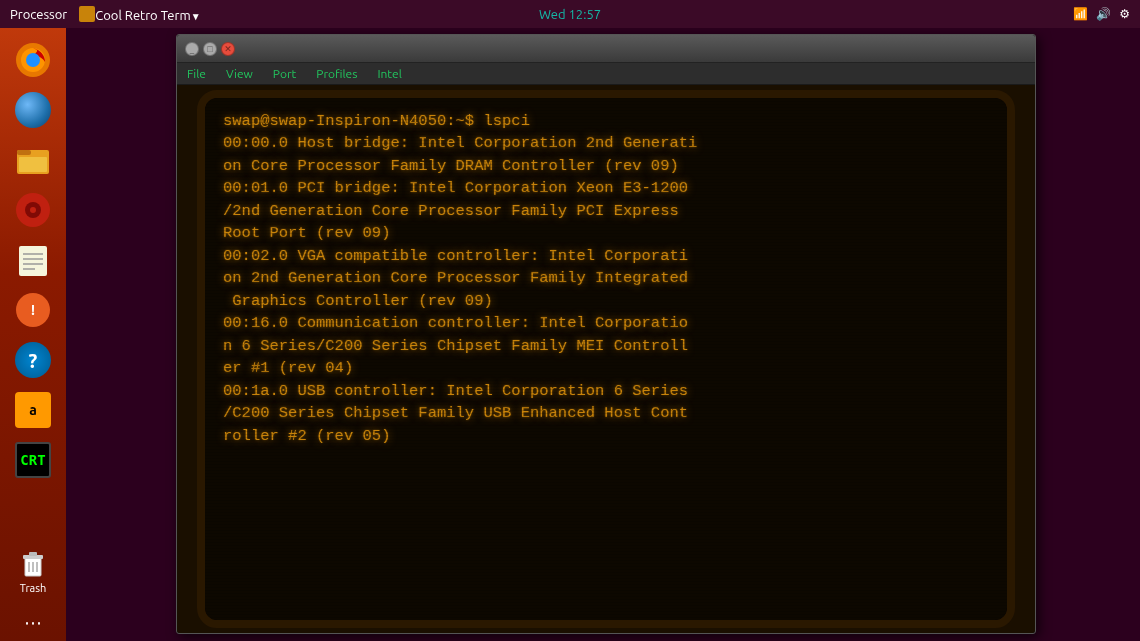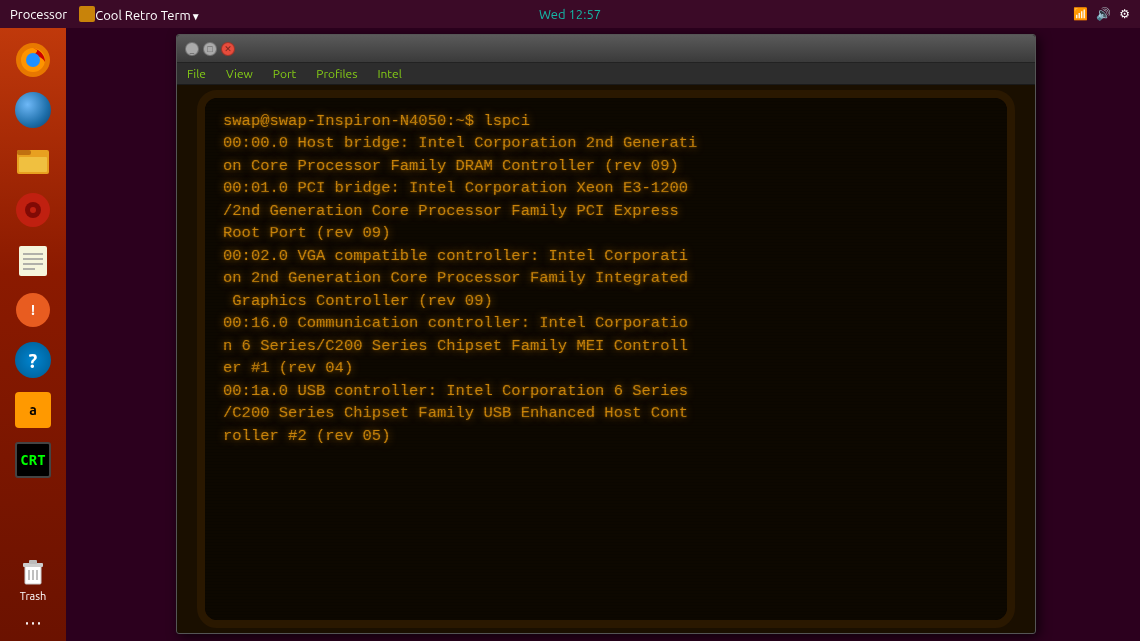--- a/index.html
+++ b/index.html
@@ -178,21 +178,21 @@
       background: #2d2d2d;
       display: flex;
       align-items: center;
       padding: 0 6px;
       gap: 12px;
       border-bottom: 1px solid #1a1a1a;
     }
 
     .menu-item {
       font-size: 12px;
-      color: #84cc16;
+      color: #22c55e;
       cursor: pointer;
       padding: 2px 4px;
       border-radius: 2px;
     }
 
     
     #crt-screen {
       flex: 1;
       background: #1a0f00;
       position: relative;
@@ -392,21 +392,21 @@
   </div>
 
   <div class="sidebar-item">
     <div class="sidebar-icon">
       <div class="crt-icon">CRT</div>
     </div>
   </div>
 
   <div class="sidebar-spacer"></div>
 
-  <div class="sidebar-item" style="">
+  <div class="sidebar-item" style="margin-bottom:8px;">
     <div class="sidebar-icon">
       <svg class="trash-icon-svg" viewBox="0 0 36 36">
         <rect x="10" y="14" width="16" height="18" rx="1" fill="#fff" stroke="#ccc" stroke-width="1"></rect>
         <rect x="8" y="11" width="20" height="4" rx="1" fill="#ccc"></rect>
         <rect x="14" y="8" width="8" height="4" rx="1" fill="#bbb"></rect>
         <line x1="14" y1="18" x2="14" y2="28" stroke="#aaa" stroke-width="1.5"></line>
         <line x1="18" y1="18" x2="18" y2="28" stroke="#aaa" stroke-width="1.5"></line>
         <line x1="22" y1="18" x2="22" y2="28" stroke="#aaa" stroke-width="1.5"></line>
       </svg>
     </div>

